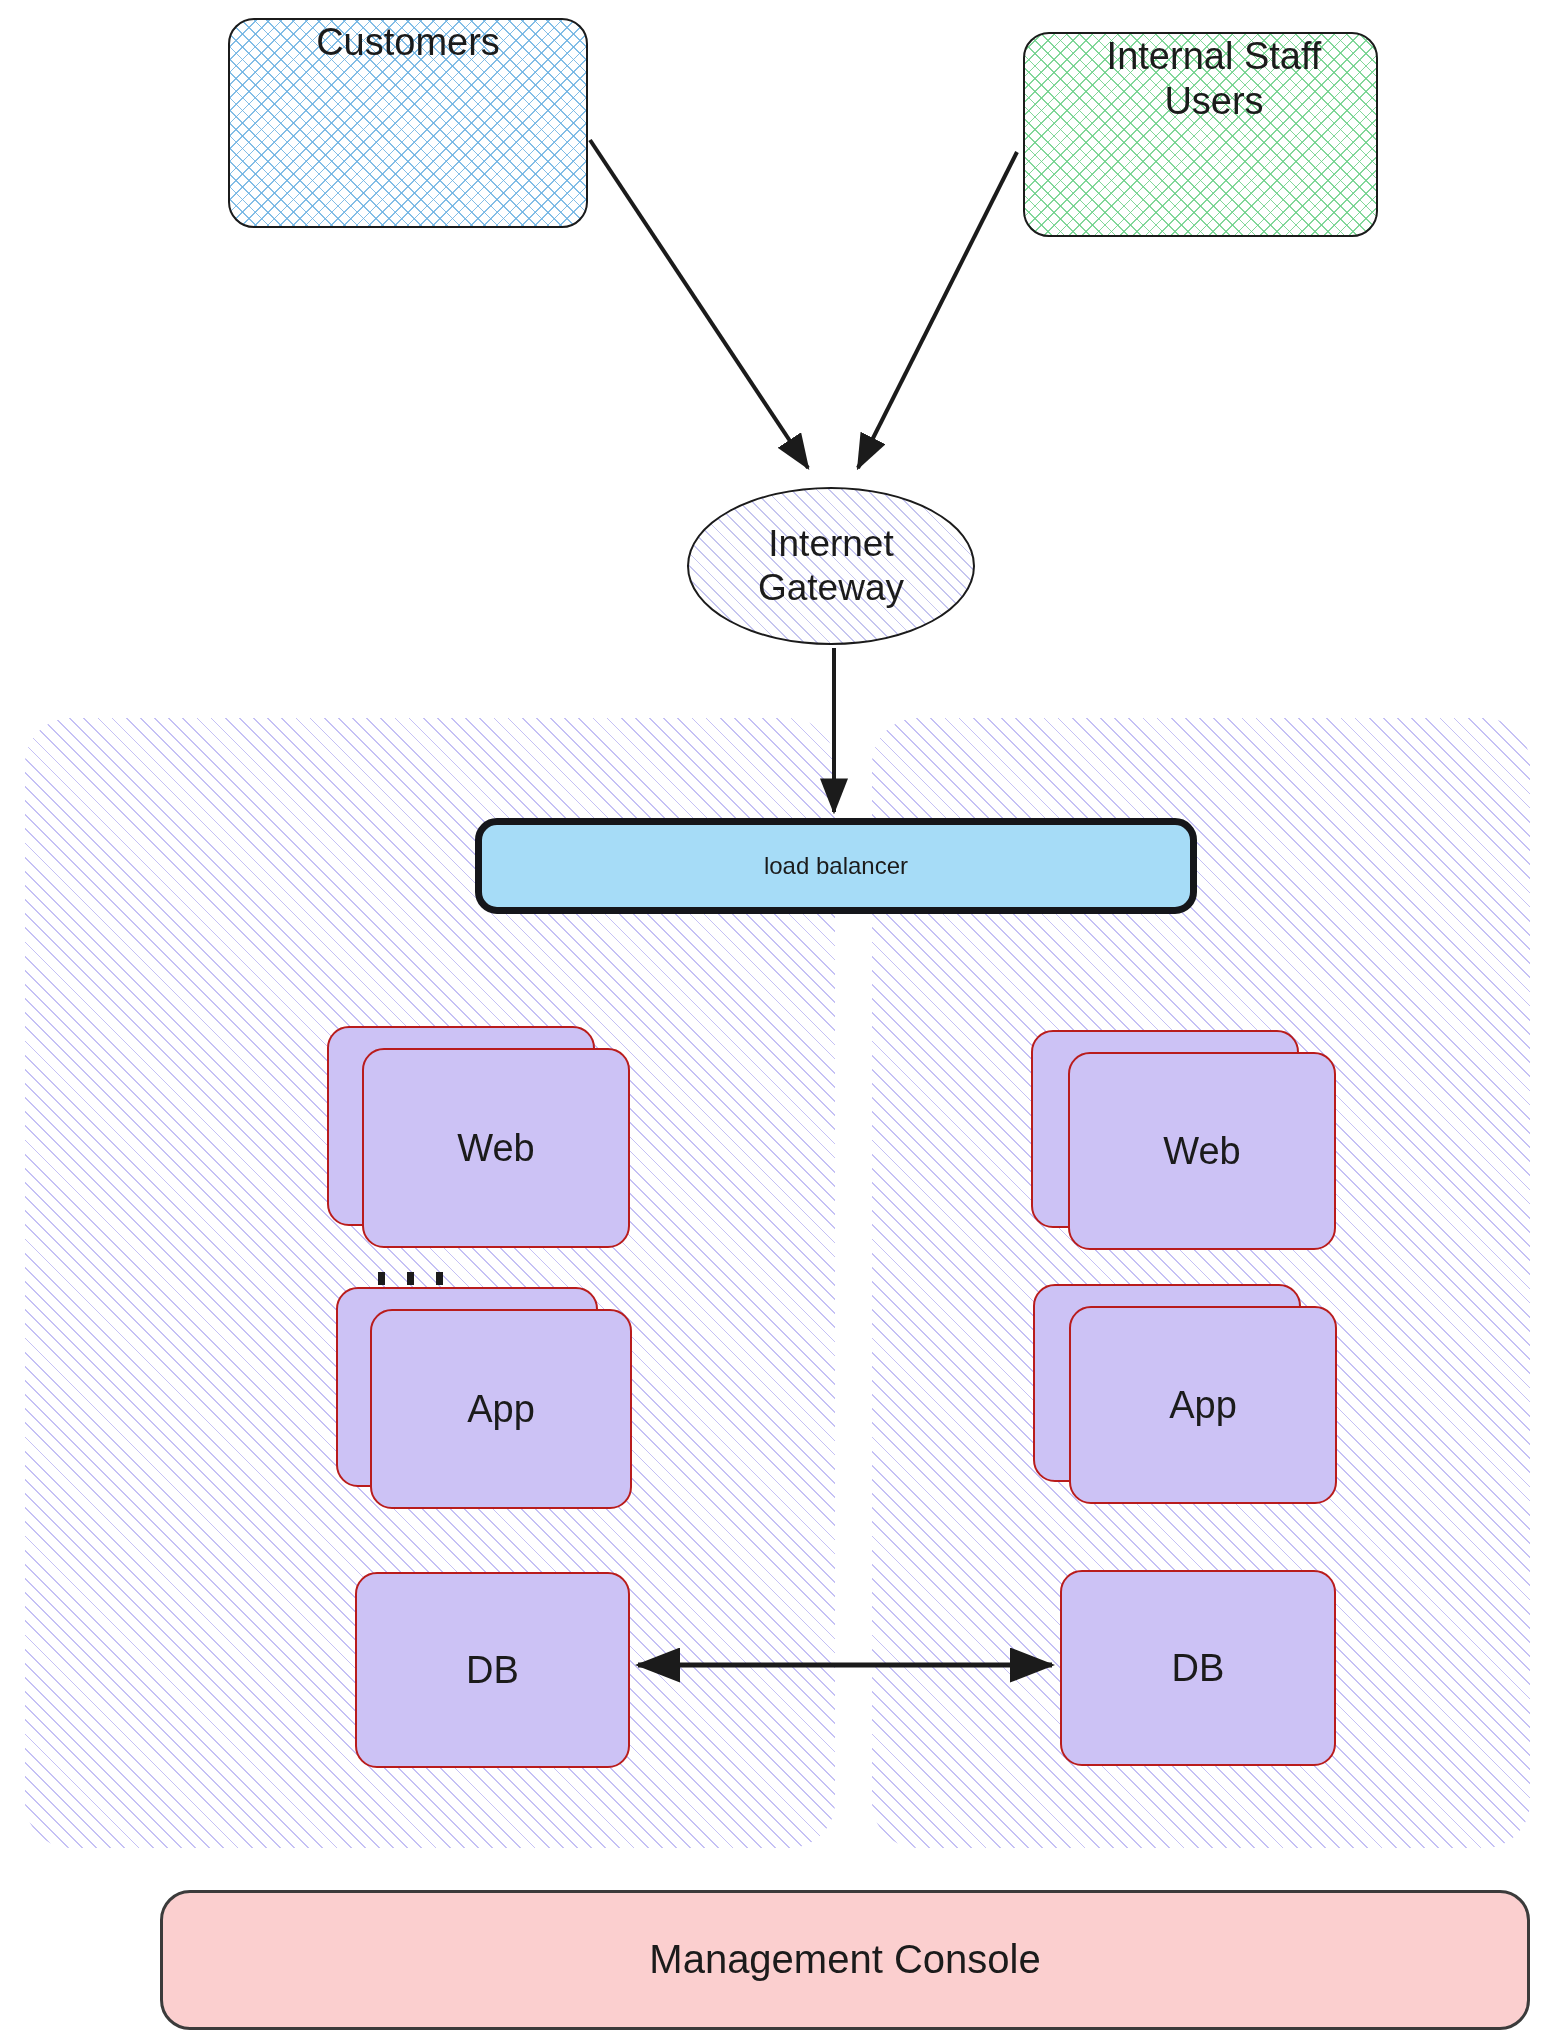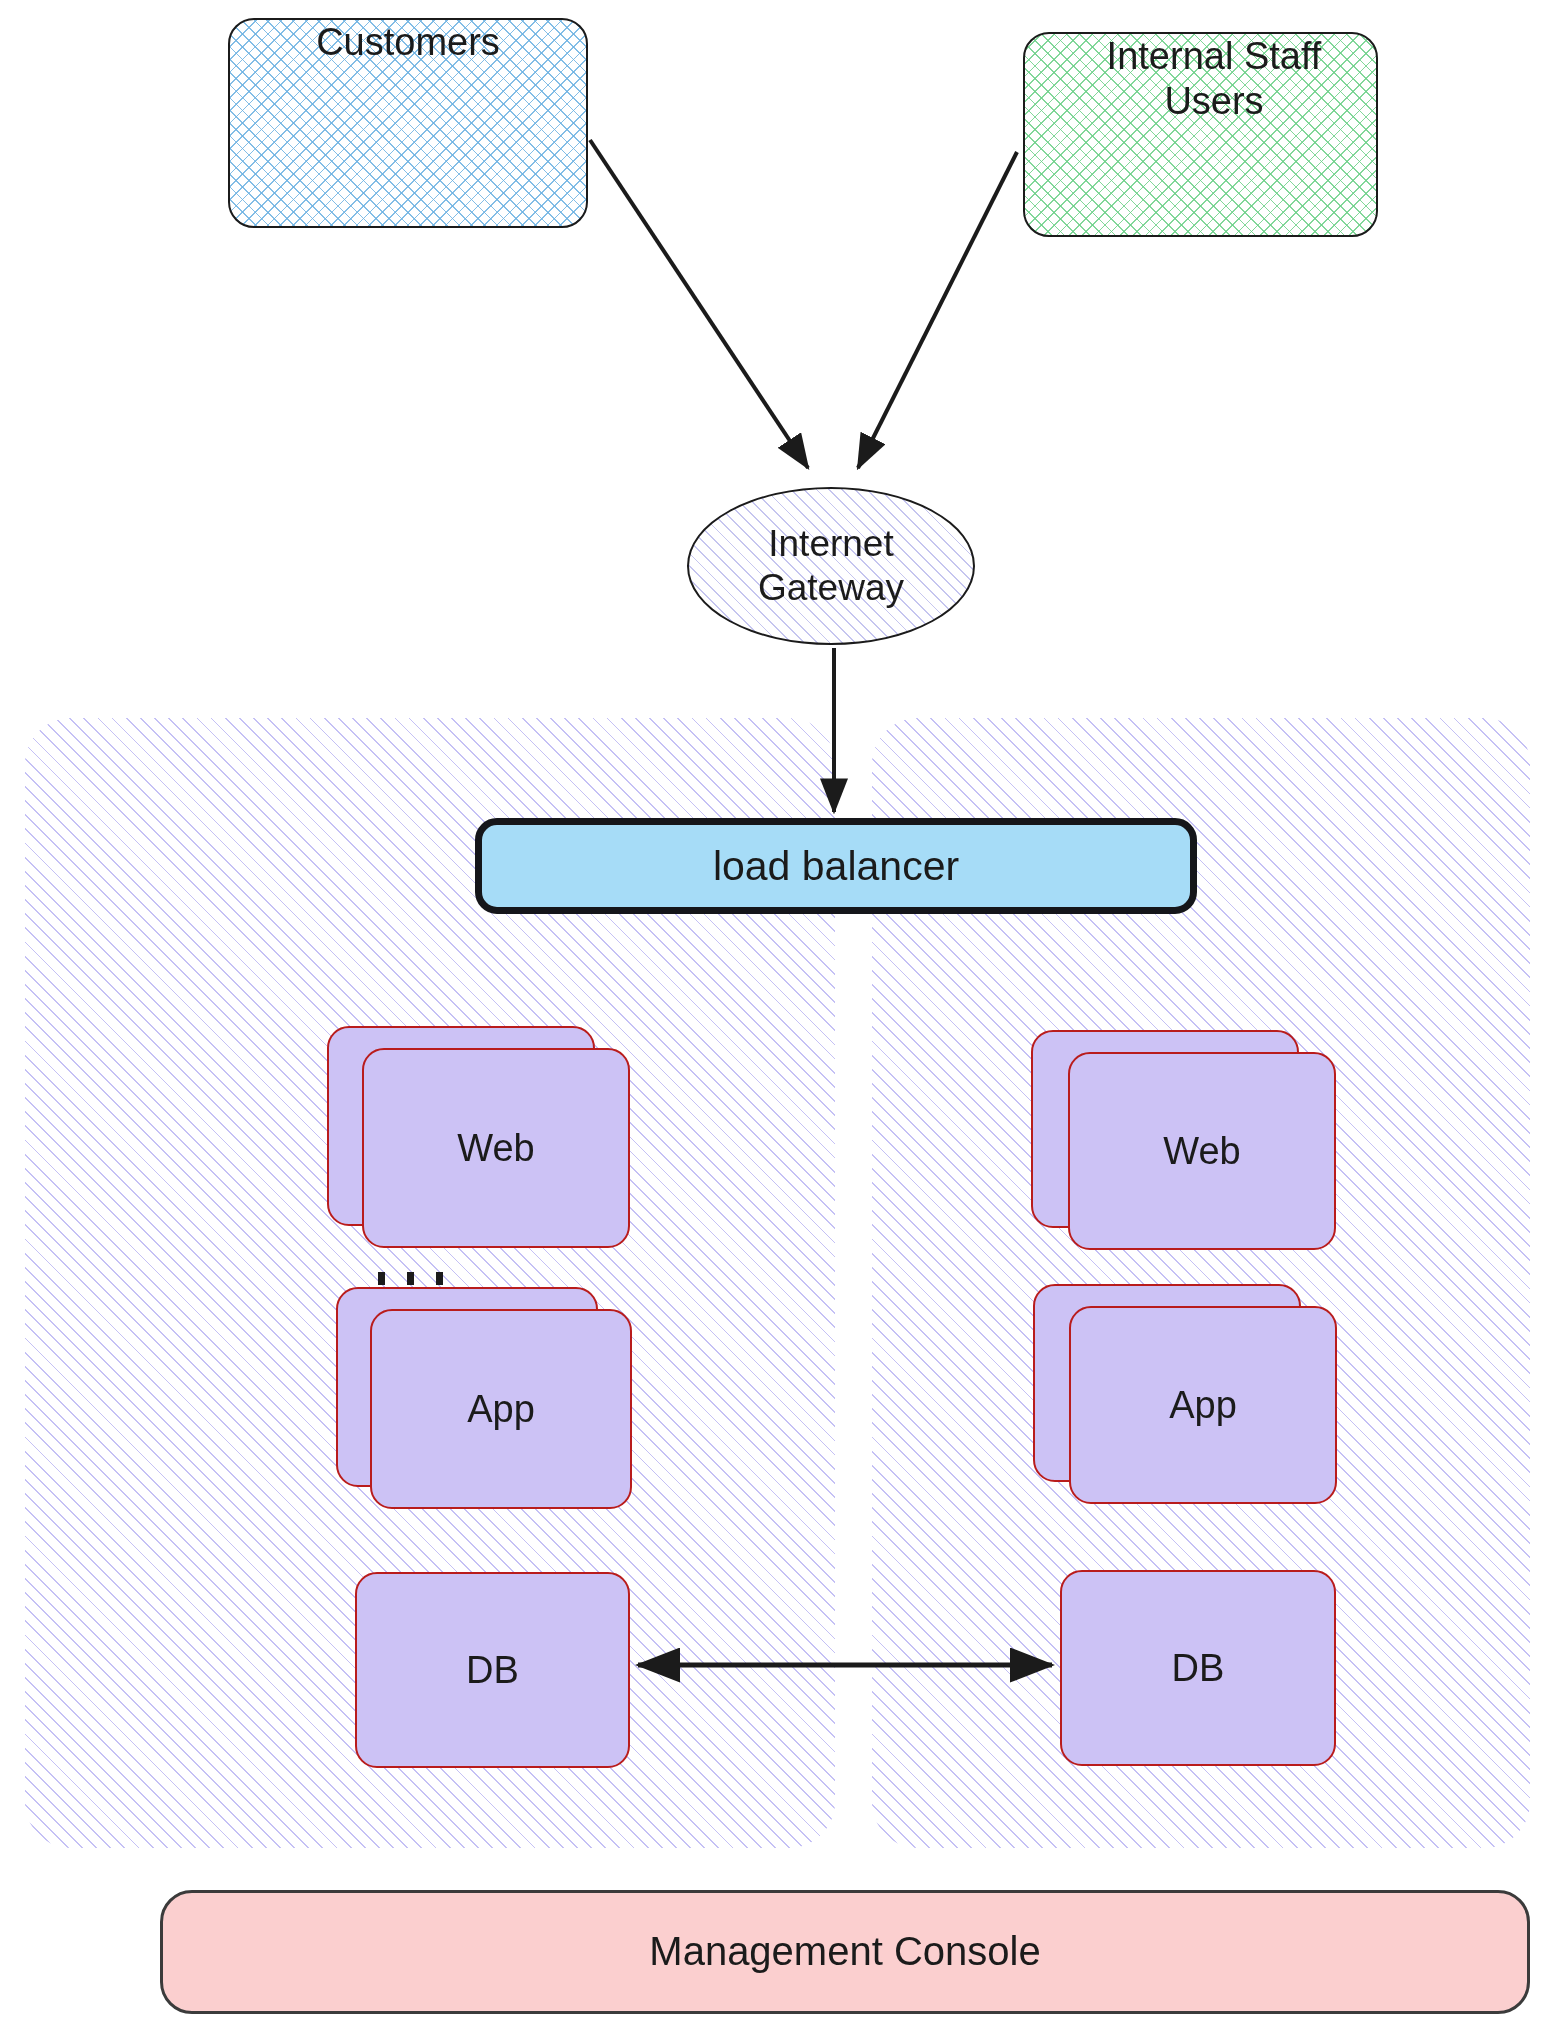--- a/index.html
+++ b/index.html
@@ -98,21 +98,21 @@
     position: absolute;
     box-sizing: border-box;
     background: #a6dcf7;
     border: 7px solid #15161a;
     border-radius: 22px;
     display: flex;
     align-items: center;
     justify-content: center;
     z-index: 30;
   }
-  .loadbalancer .node-label { font-size: 41px; }
+  .loadbalancer .node-label { font-size: 24px; }
 
   
   .service {
     position: absolute;
     z-index: 30;
   }
   .service .card {
     position: absolute;
     box-sizing: border-box;
     background: #ccc2f5;
@@ -240,21 +240,21 @@
     </div>
   </div>
 
   <div class="service" style="left:1060px; top:1558px; width:276px; height:196px;">
     <div class="card front" style="left:0; top:0; width:276px; height:196px;">
       <span class="node-label">DB</span>
     </div>
   </div>
 
 
-  <div class="console" style="left:160px; top:1890px; width:1370px; height:124px;border-radius:32px;">
+  <div class="console" style="left:160px; top:1890px; width:1370px; height:140px;">
     <span class="node-label">Management Console</span>
   </div>
 
   <svg id="edges" viewBox="0 0 1546 2040">
     <defs>
       <marker id="arrowhead" markerWidth="9" markerHeight="7" refX="8.4" refY="3.5" orient="auto" markerUnits="strokeWidth">
         <polygon points="0 0, 9 3.5, 0 7" fill="#1b1b1b"></polygon>
       </marker>
       <marker id="arrowhead-start" markerWidth="9" markerHeight="7" refX="0.6" refY="3.5" orient="auto" markerUnits="strokeWidth">
         <polygon points="9 0, 0 3.5, 9 7" fill="#1b1b1b"></polygon>

